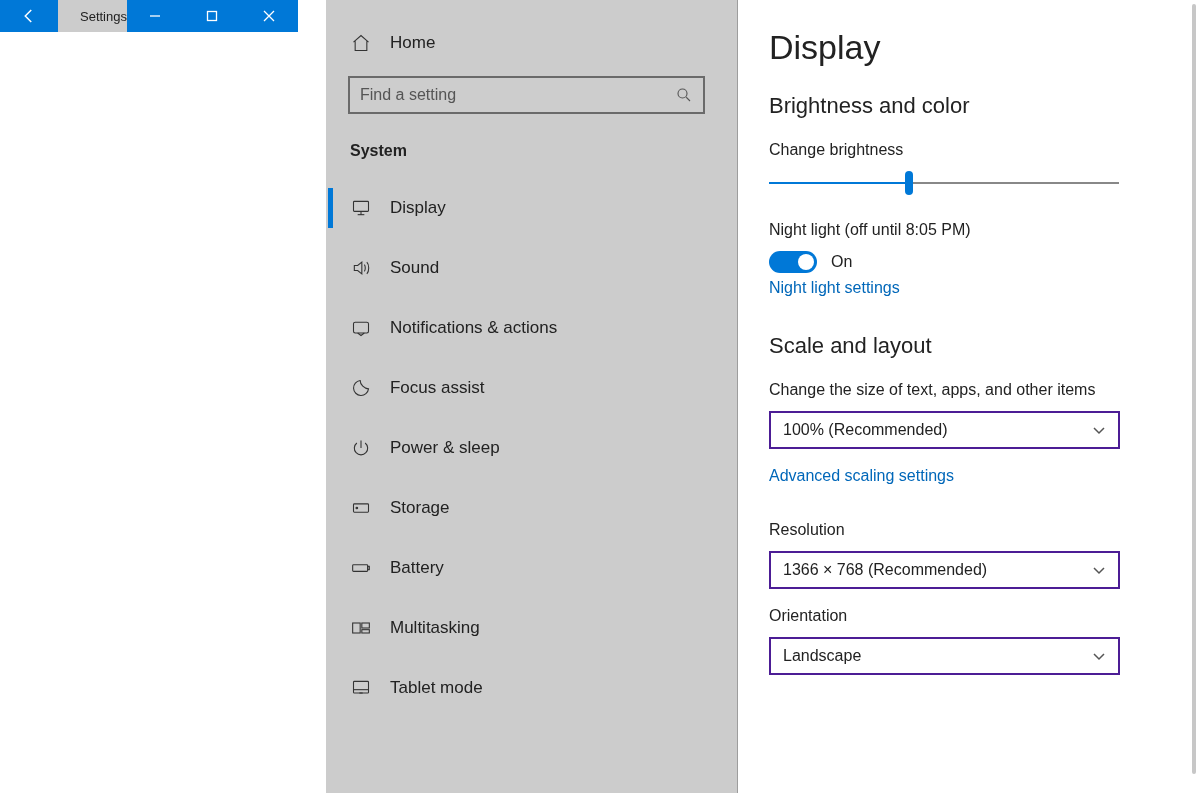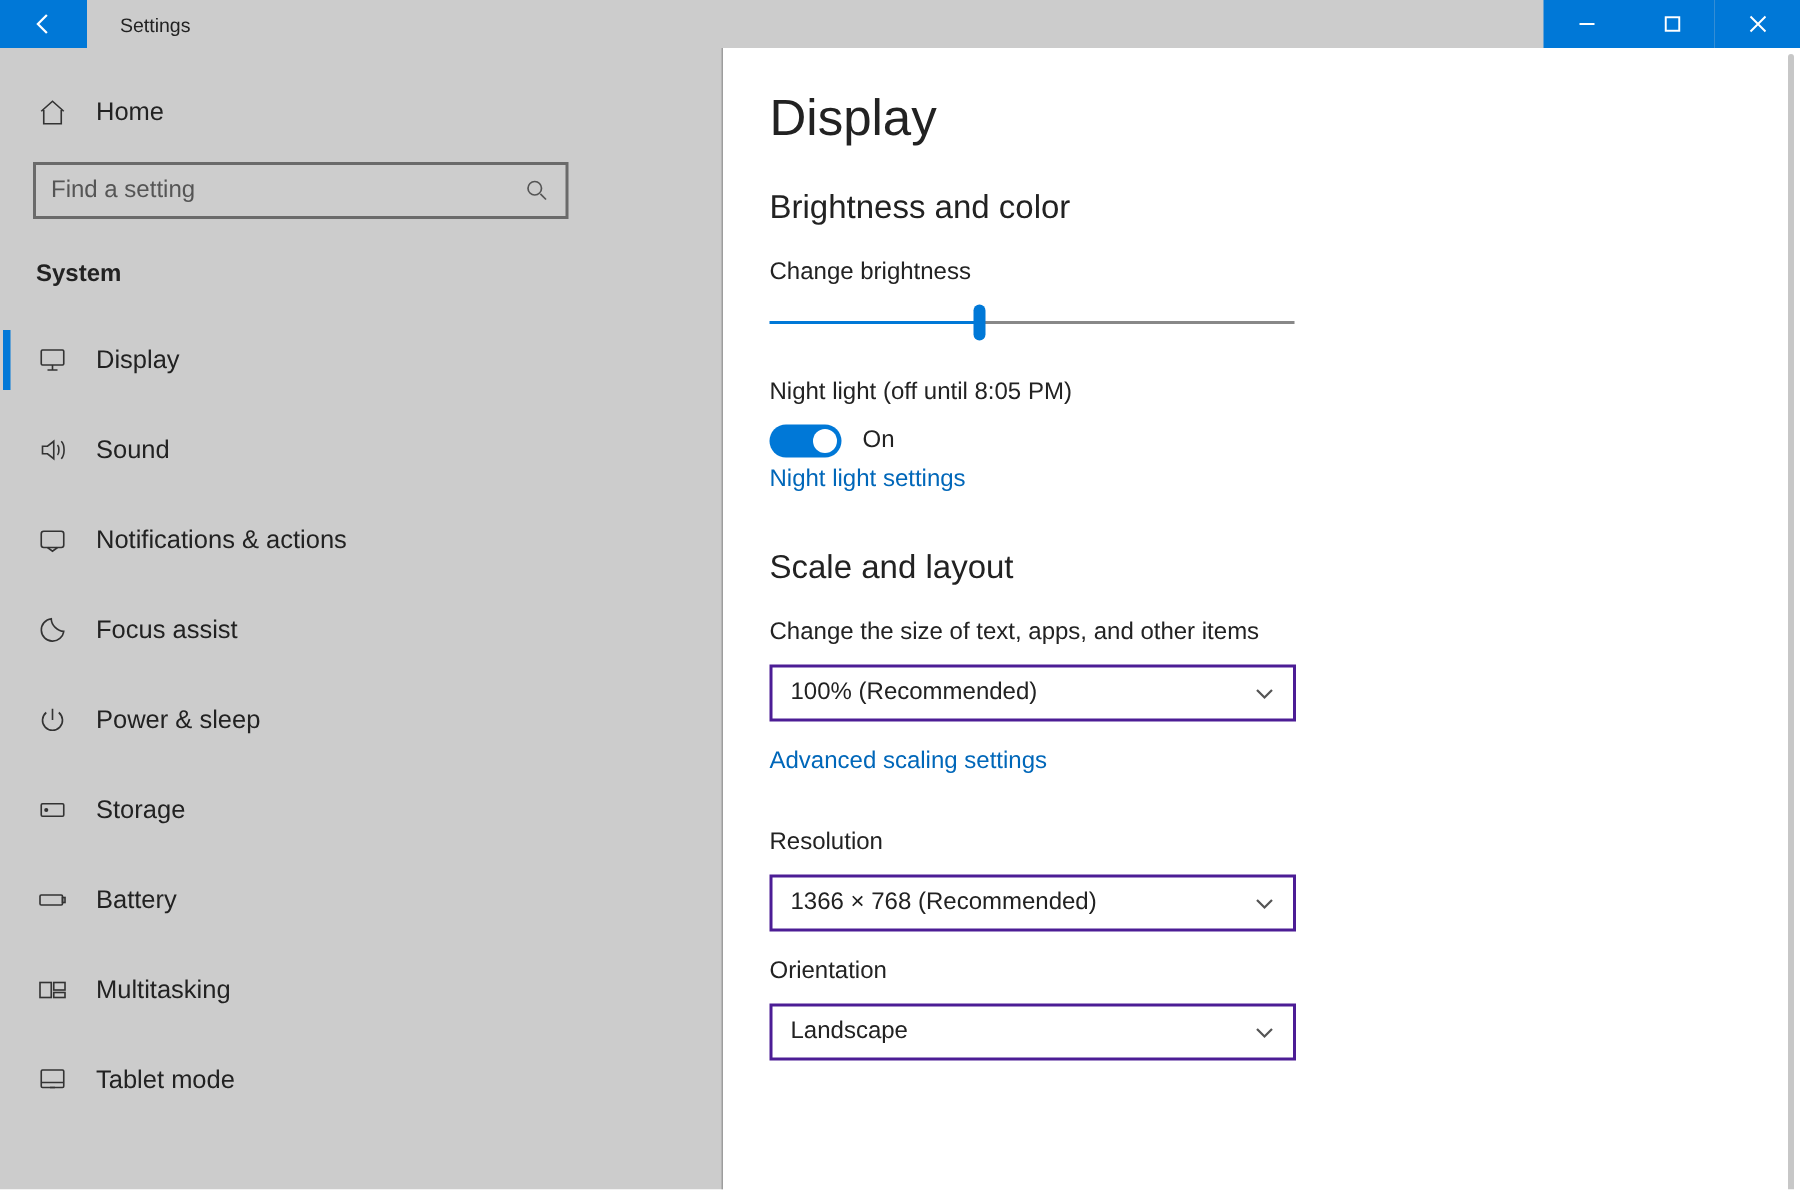--- a/index.html
+++ b/index.html
@@ -1,32 +1,32 @@
 <!DOCTYPE html>
 <html><head>
 <meta charset="utf-8">
 <style>
   * { box-sizing: border-box; margin: 0; padding: 0; font-family: "Segoe UI", Arial, sans-serif; }
   body { width: 1200px; height: 793px; overflow: hidden; background: #fff; }
-  .window { display: flex; flex-direction: column; width: 100%; height: 100%; }
+  .window { display: flex; flex-direction: row; width: 100%; height: 100%; gap: 28px; }
 
   
   .titlebar { height: 32px; display: flex; align-items: stretch; background: #cccccc; position: relative; }
   .back-btn { width: 58px; background: #0078d7; display: flex; align-items: center; justify-content: center; }
   .back-btn svg { width: 18px; height: 18px; }
   .title-text { display: flex; align-items: center; padding-left: 22px; font-size: 13px; color: #222; }
   .win-controls { margin-left: auto; display: flex; height: 100%; }
   .win-btn { width: 57px; background: #0078d7; display: flex; align-items: center; justify-content: center; }
   .win-btn svg { width: 14px; height: 14px; }
 
   
   .body { flex: 1; display: flex; min-height: 0; }
 
   
-  .sidebar { width: 482px; background: #cccccc; padding: 20px 0 12px 0; border-right: 1px solid #9d9d9d; overflow: hidden; }
+  .sidebar { width: 412px; background: #cccccc; padding: 20px 0 12px 0; border-right: 1px solid #9d9d9d; overflow: hidden; }
   .home-row { display: flex; align-items: center; gap: 18px; padding: 12px 0 12px 24px; font-size: 17px; color: #222; }
   .search-wrap { padding: 10px 22px 0 22px; }
   .search-box { width: 357px; height: 38px; border: 2px solid #6a6a6a; background: #cdcdcd; display: flex; align-items: center; padding: 0 10px; justify-content: space-between; }
   .search-box input { flex: 1; border: none; background: transparent; font-size: 16px; color: #555; outline: none; }
   .search-box input::placeholder { color: #555; }
   .section-label { padding: 28px 0 8px 24px; font-size: 16px; font-weight: 600; color: #222; }
   .nav-list { margin-top: 10px; }
   .nav-item { display: flex; align-items: center; gap: 18px; height: 60px; padding-left: 24px; font-size: 17px; color: #222; position: relative; }
   .nav-item.active::before { content: ""; position: absolute; left: 2px; top: 10px; bottom: 10px; width: 5px; background: #0078d7; }
   .nav-icon { width: 22px; height: 22px; display: flex; align-items: center; justify-content: center; }

